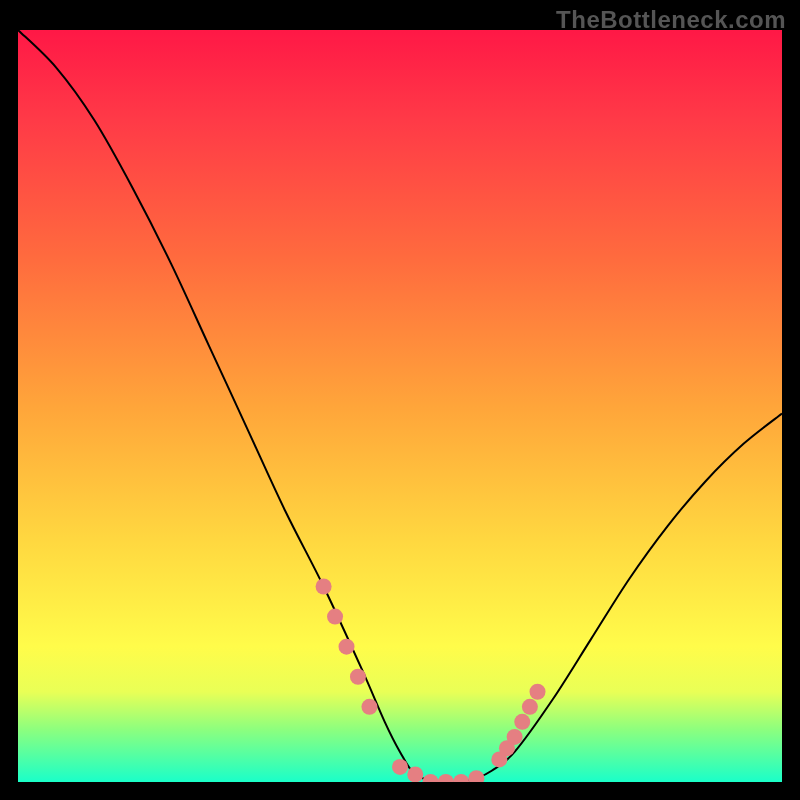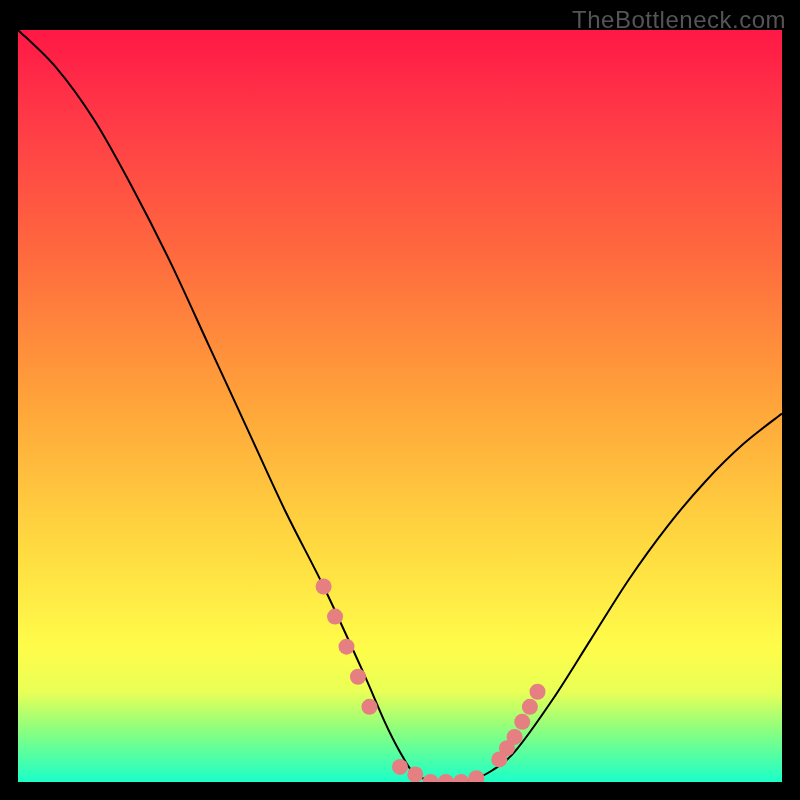--- a/index.html
+++ b/index.html
@@ -1,17 +1,17 @@
 <!DOCTYPE html>
 <html><head>
 <meta charset="utf-8">
 <style>
   * { margin: 0; padding: 0; box-sizing: border-box; }
   body { width: 800px; height: 800px; background: #000; position: relative; font-family: Arial, sans-serif; }
-  .watermark { position: absolute; top: 6px; right: 14px; color: #555; font-size: 24px; font-weight: 400; letter-spacing: 0.5px; z-index: 10; }
+  .watermark { position: absolute; top: 6px; right: 14px; color: #555; font-size: 24px; font-weight: 700; letter-spacing: 0.5px; z-index: 10; }
   .plot-area { position: absolute; left: 18px; top: 30px; width: 764px; height: 752px; overflow: hidden; }
   .gradient-bg { position: absolute; inset: 0; background: linear-gradient(to bottom,
       #ff1846 0%,
       #ff3a47 12%,
       #ff6a3e 30%,
       #ffa53a 50%,
       #ffd840 68%,
       #fffc4a 82%,
       #e9ff56 88%,
       #8dff7e 93%,

